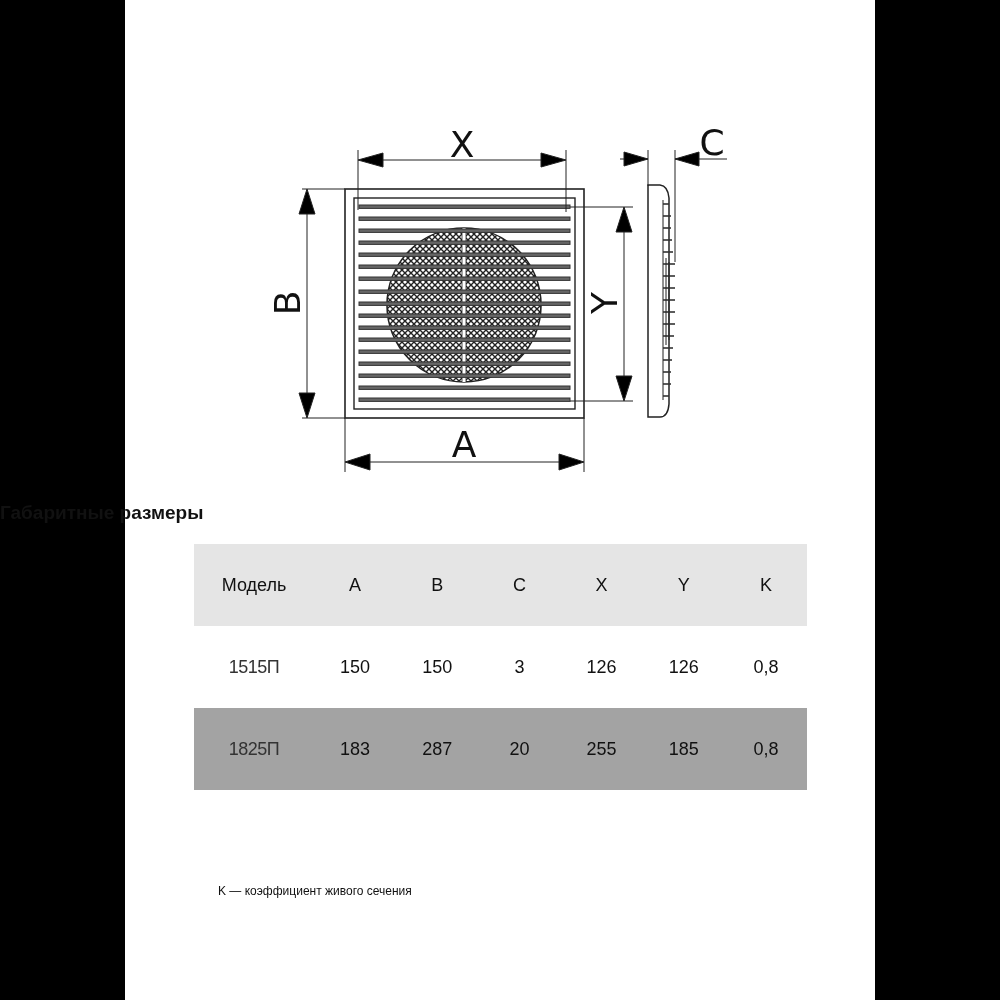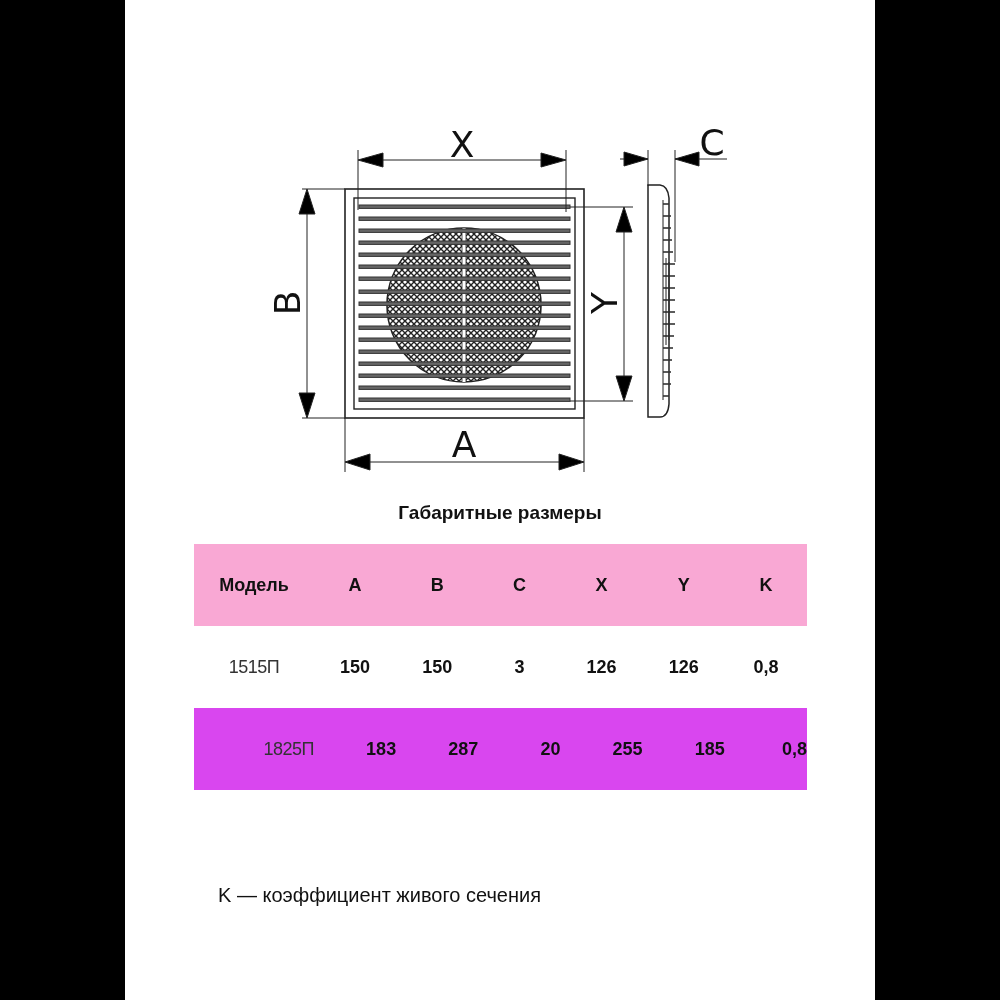--- a/index.html
+++ b/index.html
@@ -8,37 +8,37 @@
     position: relative; overflow: hidden;
     font-family: "Liberation Sans", "DejaVu Sans", sans-serif;
   }
   .sheet {
     position: absolute; left: 125px; top: 0; width: 750px; height: 1000px;
     background: #fff;
   }
   .drawing { position: absolute; left: 0; top: 0; }
   .title {
     position: absolute; left: 0; width: 1000px; top: 502px;
-    text-align: center; font-weight: bold; font-size: 19px; color: #111;
+    text-align: left; font-weight: bold; font-size: 19px; color: #111;
   }
   .dim-table {
     position: absolute; left: 194px; top: 544px; width: 613px;
     border-collapse: collapse; table-layout: fixed;
   }
   .dim-table td, .dim-table th {
     height: 82px; padding: 0; text-align: center; font-size: 18px; color: #111;
   }
-  .dim-table thead th { background: #f9a8d4; font-weight: bold; }
-  .dim-table tbody tr.alt td { background: #d946ef; text-align: right; }
+  .dim-table thead th { background: #e5e5e5; font-weight: normal; }
+  .dim-table tbody tr.alt td { background: #a3a3a3; }
   .dim-table td.model { font-weight: normal; font-size: 18px; color: #333; letter-spacing: -0.5px; }
-  .dim-table td.val { font-weight: bold; margin-top: 27px; }
+  .dim-table td.val { font-weight: normal; margin-top: 27px; }
   .col-model { width: 120px; }
   .note {
     position: absolute; left: 218px; top: 884px;
-    font-size: 20px; color: #111;
+    font-size: 12px; color: #111;
   }
   .dim-letter { font-family: "DejaVu Sans", sans-serif; font-size: 36px; fill: #111; }
 </style>
 </head>
 <body>
 
 <div class="sheet"></div>
 
 <svg class="drawing" width="1000" height="490" viewBox="0 0 1000 490" xmlns="http://www.w3.org/2000/svg">
   <defs>

